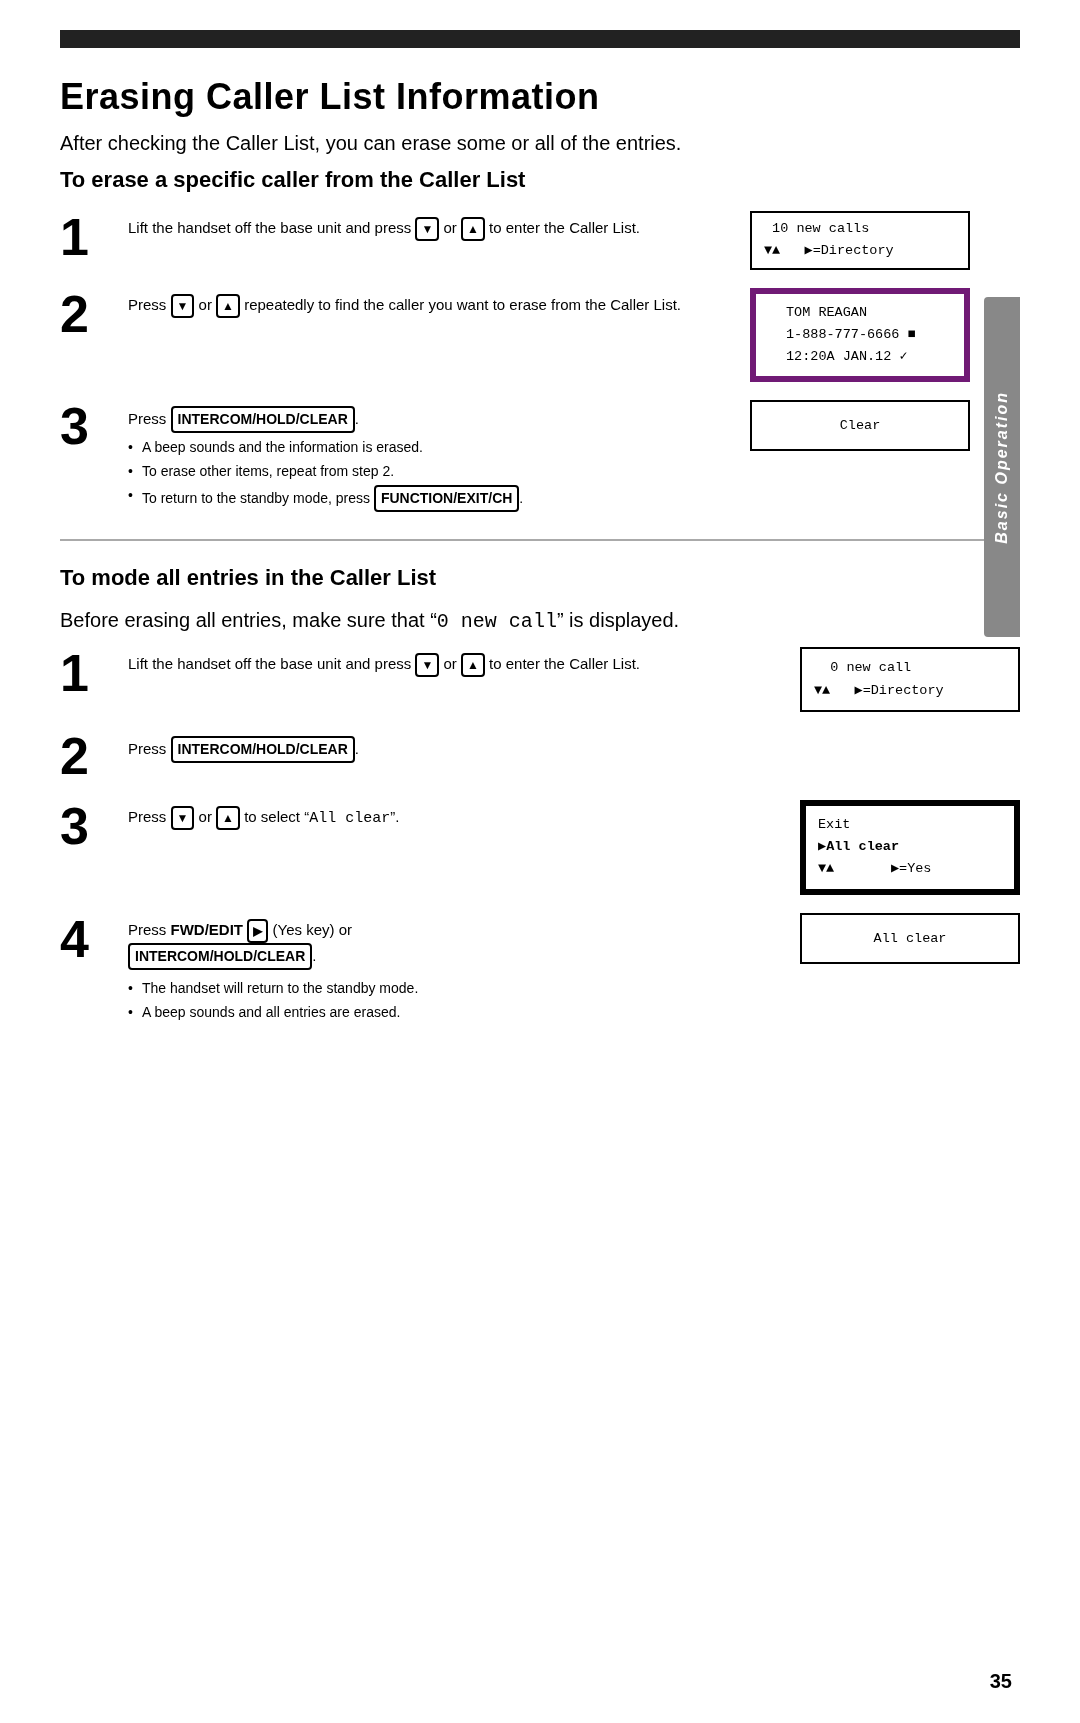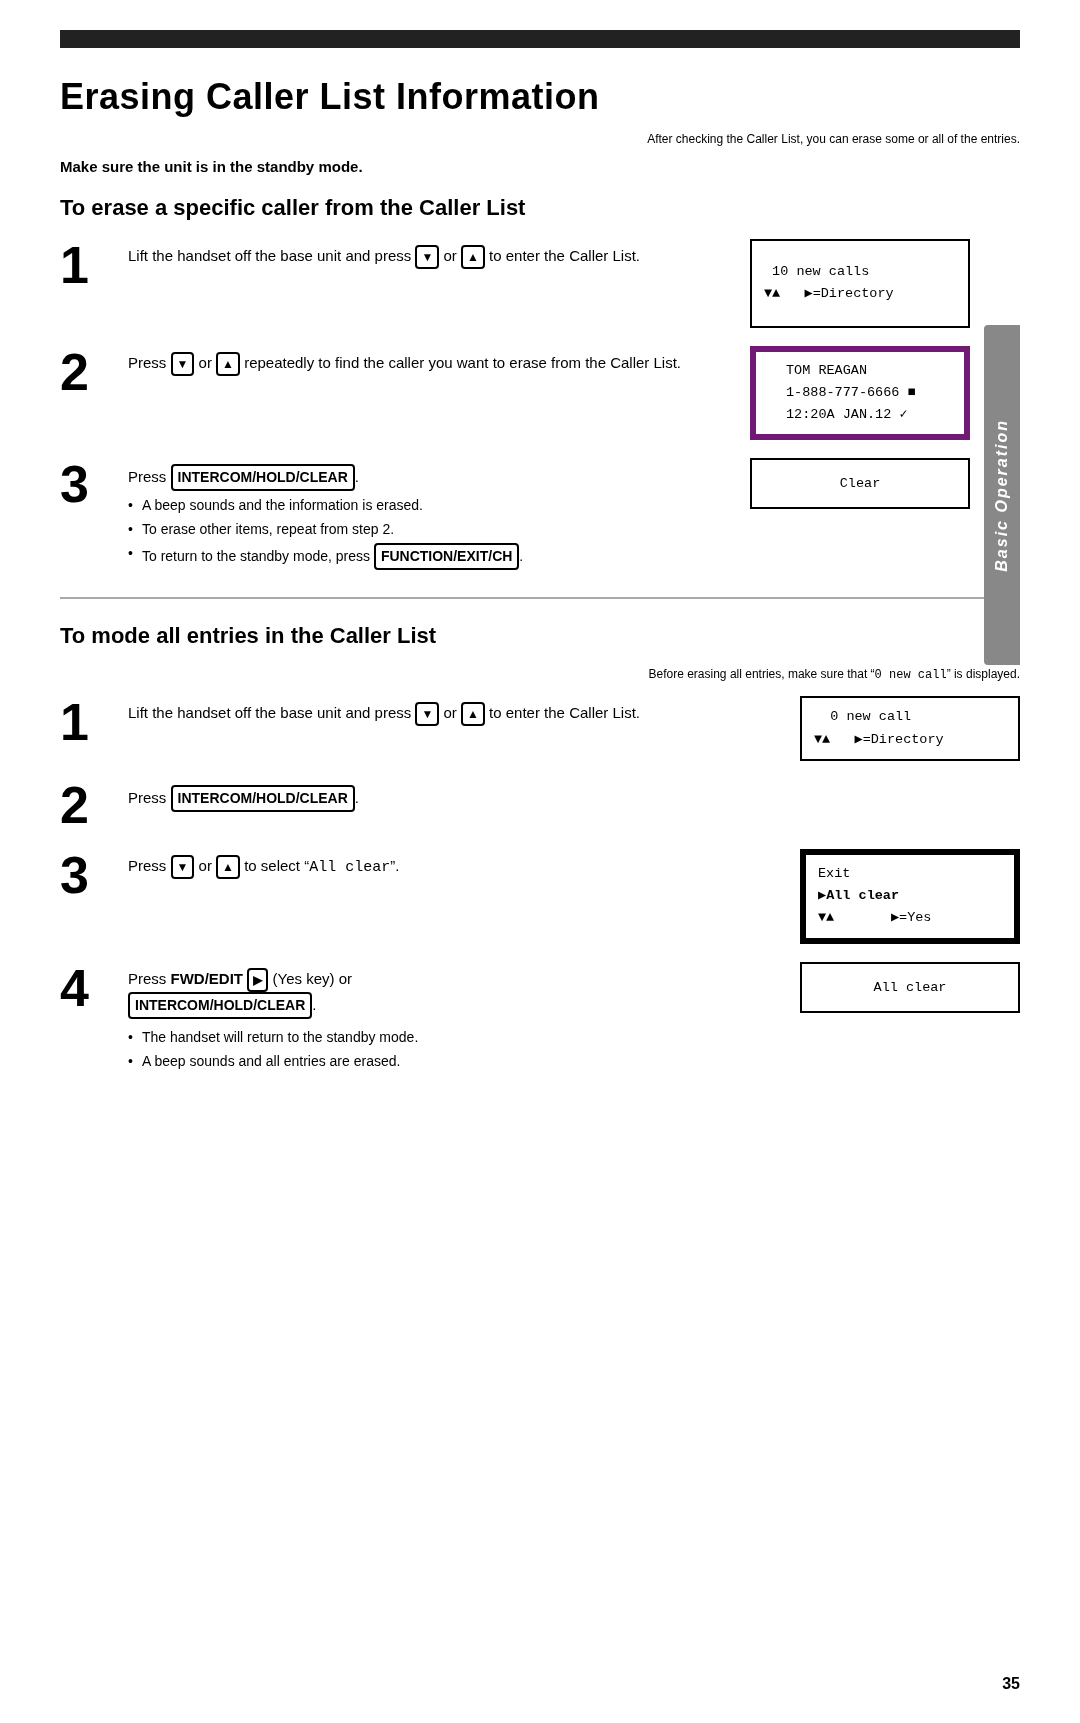--- a/index.html
+++ b/index.html
@@ -32,23 +32,22 @@
 
     .page-title {
       font-size: 36px;
       font-weight: 900;
       font-family: Arial, Helvetica, sans-serif;
       margin-bottom: 14px;
       letter-spacing: 0.5px;
     }
 
     .intro-text {
-      font-size: 12px;
+      font-size: 20px;
       margin-bottom: 12px;
-      text-align: right;
     }
 
     .standby-note {
       font-size: 15px;
       font-weight: 700;
       margin-bottom: 20px;
     }
 
     .section-title {
       font-size: 22px;
@@ -150,22 +149,22 @@
       font-weight: 700;
       color: #fff;
       letter-spacing: 2px;
       font-style: italic;
       font-family: Arial, Helvetica, sans-serif;
     }
 
     .page-number {
       position: absolute;
       bottom: 30px;
-      right: 60px;
-      font-size: 16px;
+      right: 68px;
+      font-size: 20px;
       font-weight: 700;
     }
 
     .steps-with-sidebar {
       position: relative;
       padding-right: 50px;
     }
 
     
     .step-with-display {
@@ -196,21 +195,21 @@
       border: 6px solid #701a75;
       padding: 8px 30px;
       font-family: 'Courier New', Courier, monospace;
       font-size: 13.5px;
       line-height: 1.65;
       min-width: 200px;
     }
 
     .db-calls {
       border: 2px solid #000;
-      padding: 20px 12px;
+      padding: 5px 12px;
       font-family: 'Courier New', Courier, monospace;
       font-size: 13.5px;
       line-height: 1.65;
     }
 
     .db-clear {
       border: 2px solid #000;
       padding: 16px 12px;
       font-family: 'Courier New', Courier, monospace;
       font-size: 14px;
@@ -253,21 +252,20 @@
 <body>
 
 <div class="page-wrapper">
 
   <div class="top-bar"></div>
 
   <h1 class="page-title">Erasing Caller List Information</h1>
 
   <p class="intro-text">After checking the Caller List, you can erase some or all of the entries.</p>
 
-  <p class="standby-note">Make sure the unit is in the standby mode.</p>
 
   <div class="steps-with-sidebar">
 
     <div class="side-tab">
       <span class="side-tab-text">Basic Operation</span>
     </div>
 
     <h2 class="section-title">To erase a specific caller from the Caller List</h2>
 
     <div class="step-with-display">

